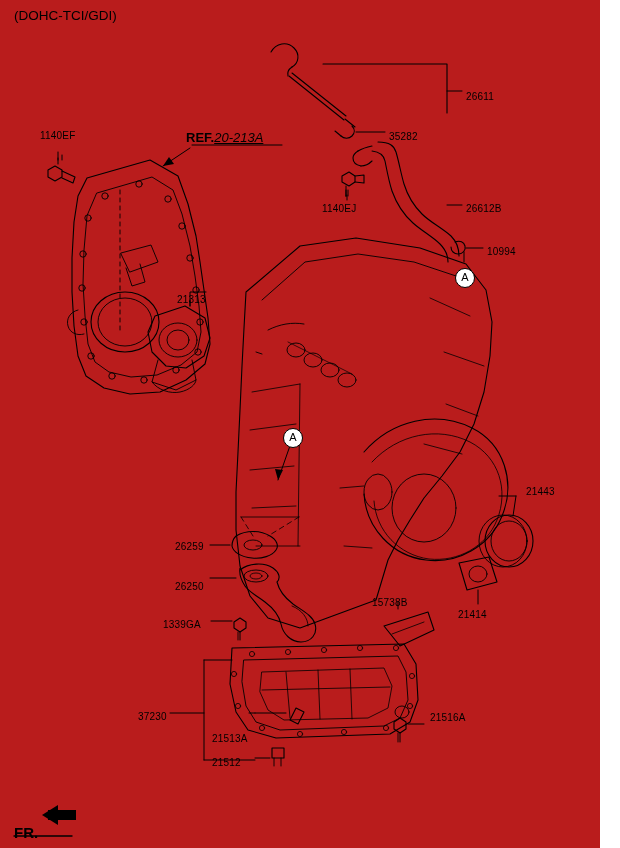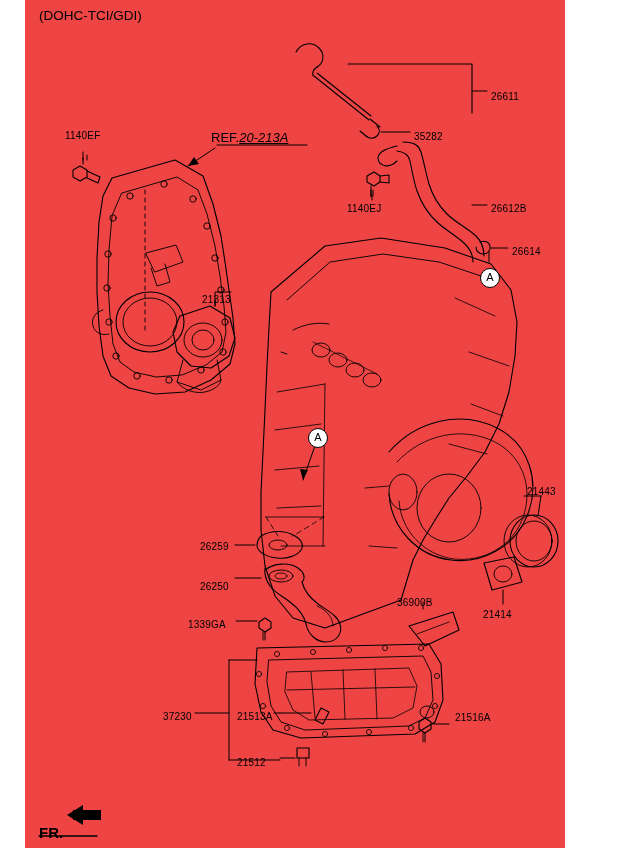--- a/index.html
+++ b/index.html
@@ -5,25 +5,24 @@
   html, body {
     margin: 0;
     padding: 0;
     background: #ffffff;
   }
   body {
     font-family: "Liberation Sans", sans-serif;
   }
   #sheet {
     position: relative;
-    width: 540px;
+    width: 600px;
     height: 848px;
-    background: #ef4444;
+    background: #b91c1c;
     overflow: hidden;
-    margin-left: 25px;
   }
   .lbl {
     position: absolute;
     font-family: "Liberation Sans", sans-serif;
     font-size: 10px;
     color: #000000;
     white-space: nowrap;
     letter-spacing: 0.2px;
   }
   .title {
@@ -34,21 +33,21 @@
     color: #000;
     white-space: nowrap;
   }
   .ref {
     position: absolute;
     font-size: 13px;
     color: #000;
     white-space: nowrap;
   }
   .ref .bold {
-    font-weight: normal;
+    font-weight: bold;
   }
   .ref .und {
     text-decoration: underline;
     font-style: italic;
   }
   .fr {
     position: absolute;
     left: 14px;
     top: 824px;
     font-size: 15px;
@@ -304,27 +303,27 @@
   </div>
 
   <div class="cir" style="left:455px; top:268px;">A</div>
   <div class="cir" style="left:283px; top:428px;">A</div>
 
   <div class="lbl" style="left:466px; top:91px;">26611</div>
   <div class="lbl" style="left:389px; top:131px;">35282</div>
   <div class="lbl" style="left:40px;  top:130px;">1140EF</div>
   <div class="lbl" style="left:322px; top:203px;">1140EJ</div>
   <div class="lbl" style="left:466px; top:203px;">26612B</div>
-  <div class="lbl" style="left:487px; top:246px;">26614</div>
+  <div class="lbl" style="left:487px; top:246px;">10994</div>
   <div class="lbl" style="left:177px; top:294px;">21313</div>
-  <div class="lbl" style="left:502px; top:486px;">21443</div>
+  <div class="lbl" style="left:502px; top:486px;padding-left:24px;">21443</div>
   <div class="lbl" style="left:175px; top:541px;">26259</div>
   <div class="lbl" style="left:458px; top:609px;">21414</div>
   <div class="lbl" style="left:175px; top:581px;">26250</div>
-  <div class="lbl" style="left:372px; top:597px;">36900B</div>
+  <div class="lbl" style="left:372px; top:597px;">15738B</div>
   <div class="lbl" style="left:163px; top:619px;">1339GA</div>
   <div class="lbl" style="left:138px; top:711px;">37230</div>
-  <div class="lbl" style="left:212px; top:711px;">21513A</div>
+  <div class="lbl" style="left:212px; top:733px;">21513A</div>
   <div class="lbl" style="left:430px; top:712px;text-align:center;">21516A</div>
   <div class="lbl" style="left:212px; top:757px;">21512</div>
 
   <div class="fr">FR.</div>
 </div>
 
 </body></html>

